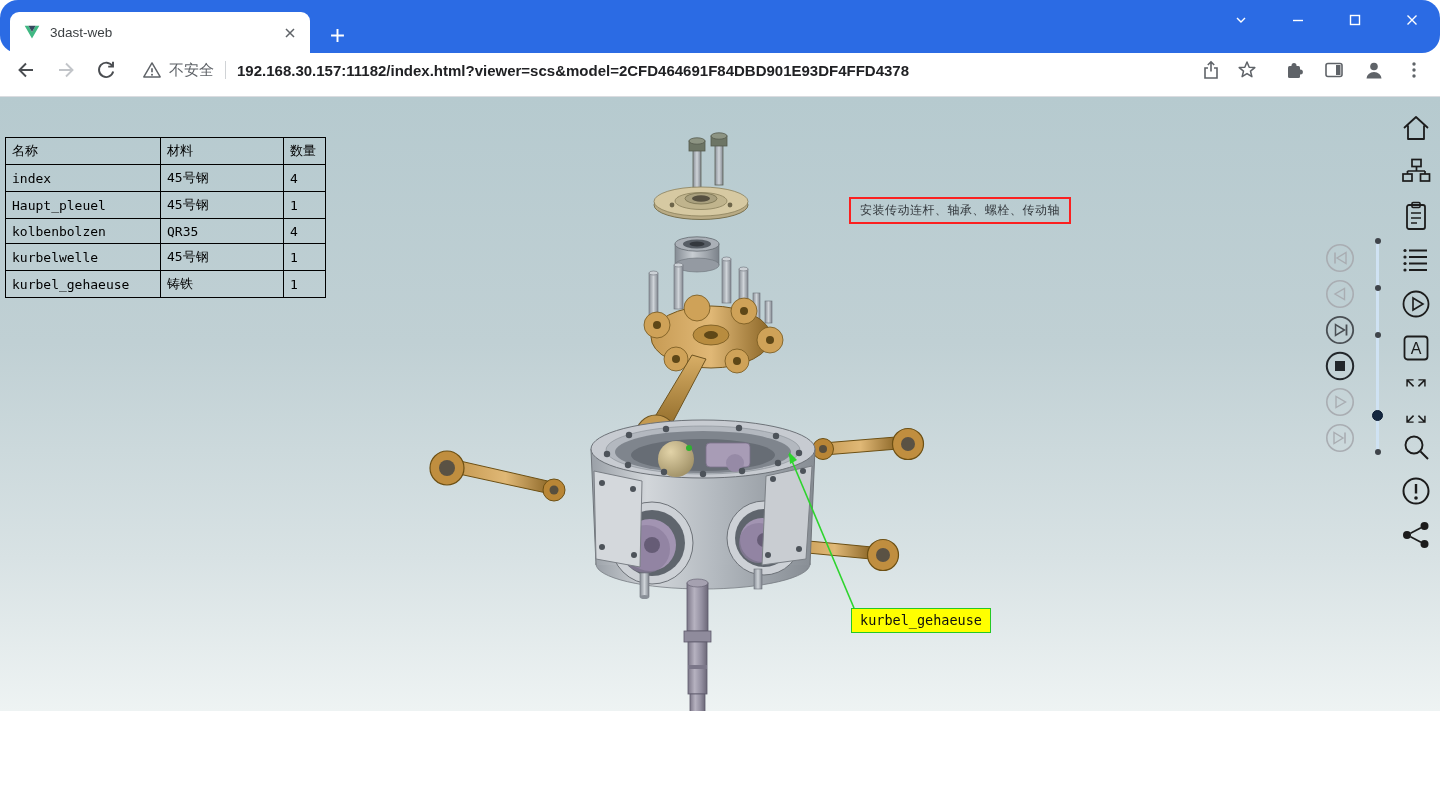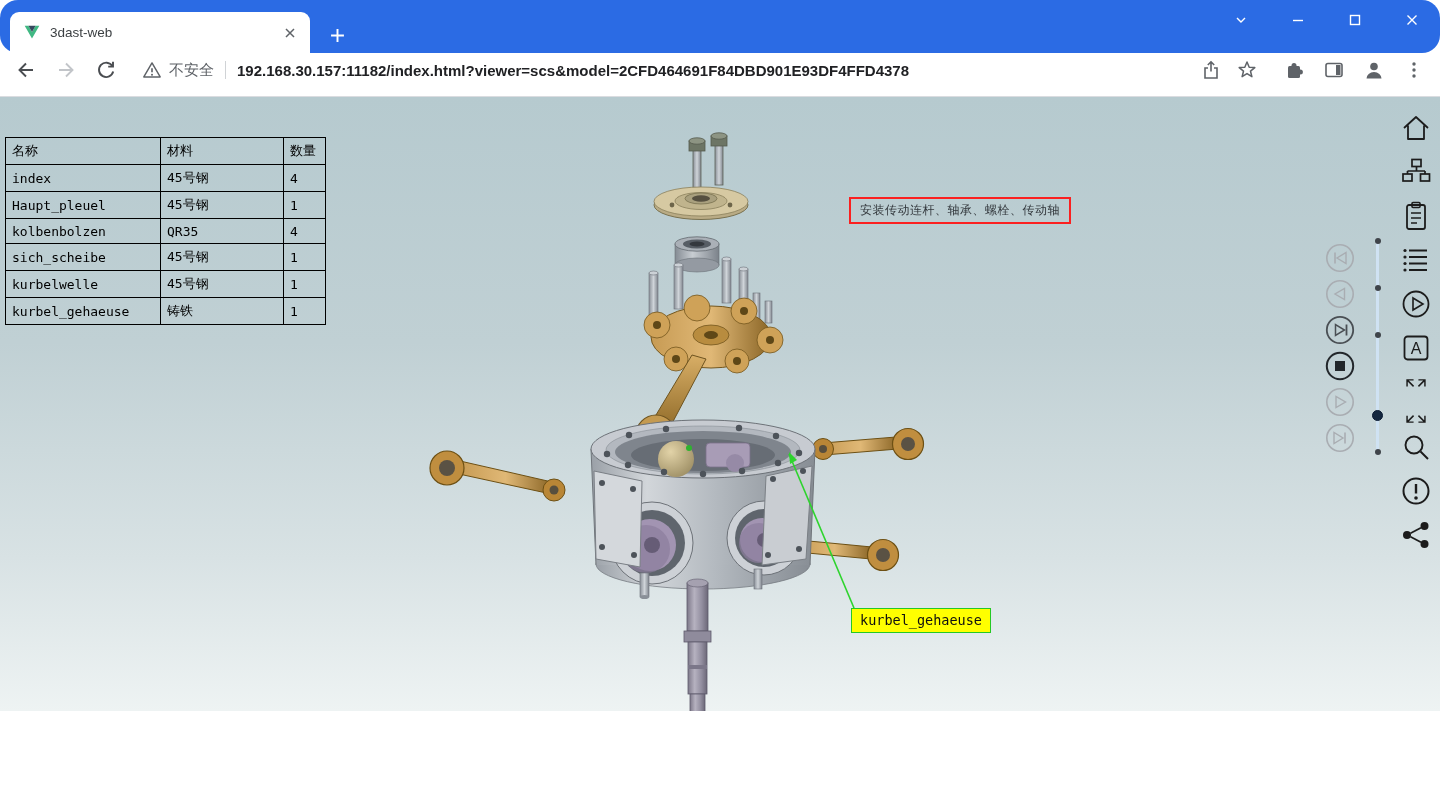--- a/index.html
+++ b/index.html
@@ -397,25 +397,20 @@
           <td>Haupt_pleuel</td>
           <td>45号钢</td>
           <td>1</td>
         </tr>
         <tr>
           <td>kolbenbolzen</td>
           <td>QR35</td>
           <td>4</td>
         </tr>
         <tr>
-          <td>sich_scheibe</td>
-          <td>45号钢</td>
-          <td>1</td>
-        </tr>
-        <tr>
           <td>kurbelwelle</td>
           <td>45号钢</td>
           <td>1</td>
         </tr>
         <tr>
           <td>kurbel_gehaeuse</td>
           <td>铸铁</td>
           <td>1</td>
         </tr>
       </tbody>

